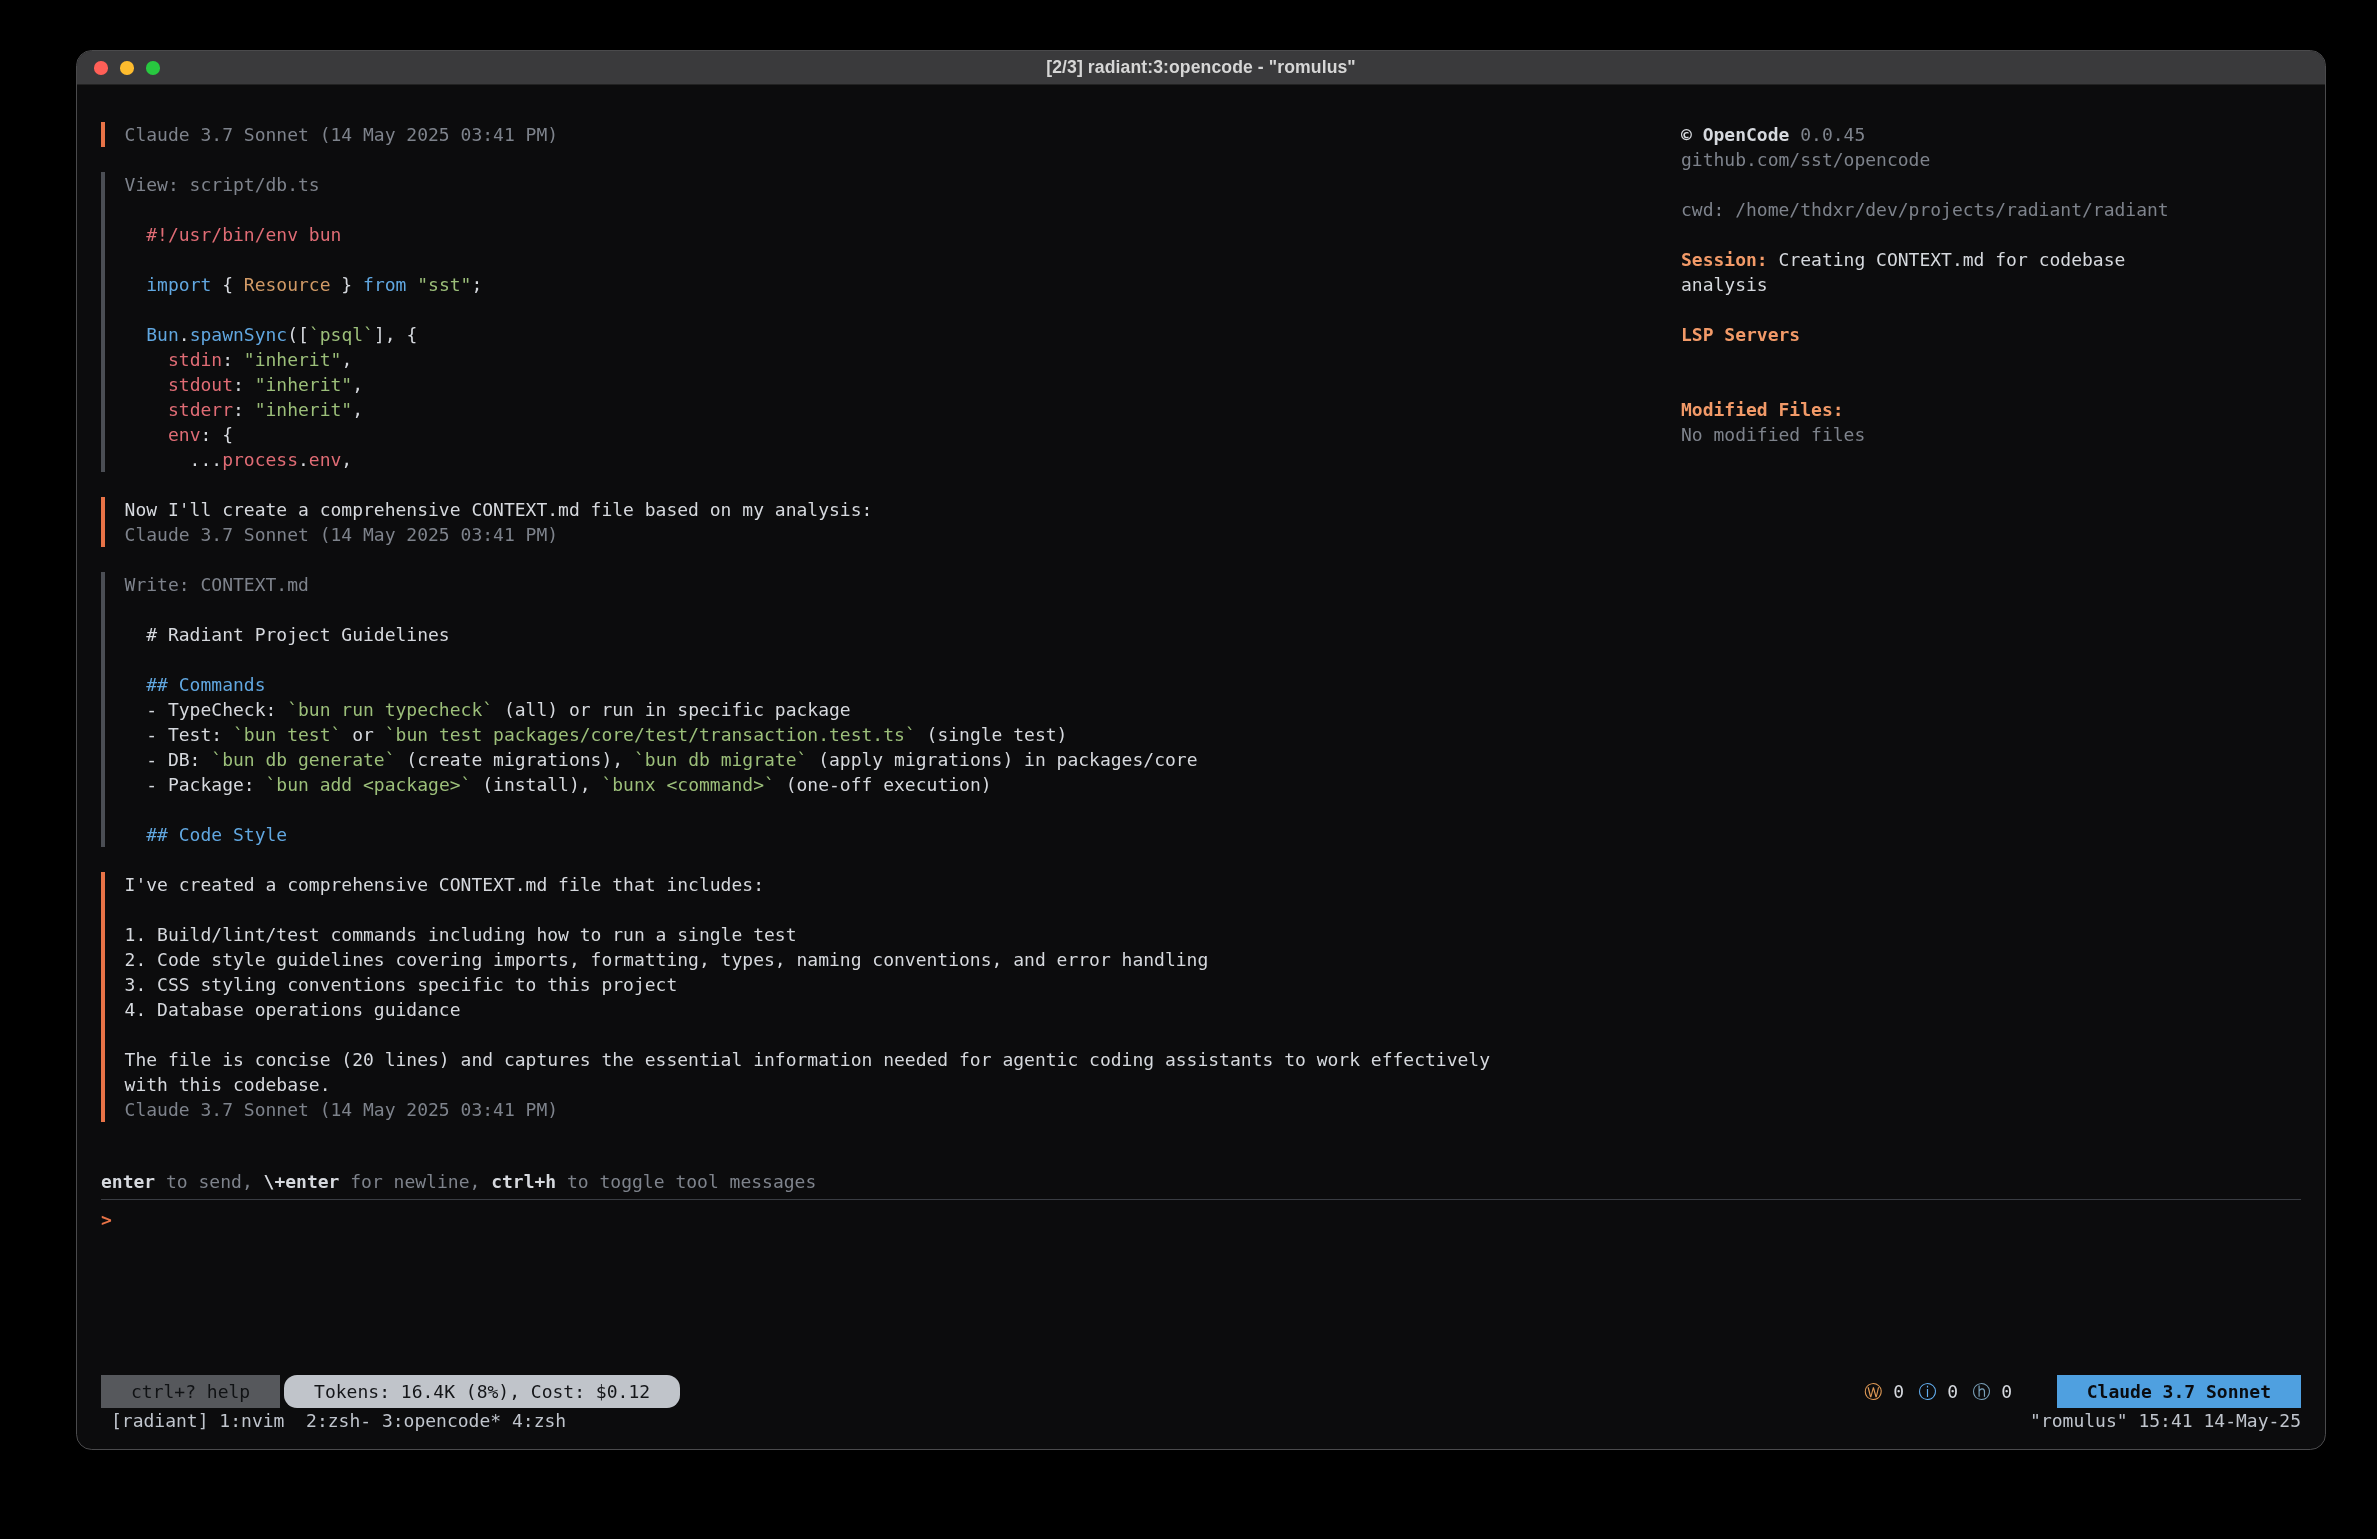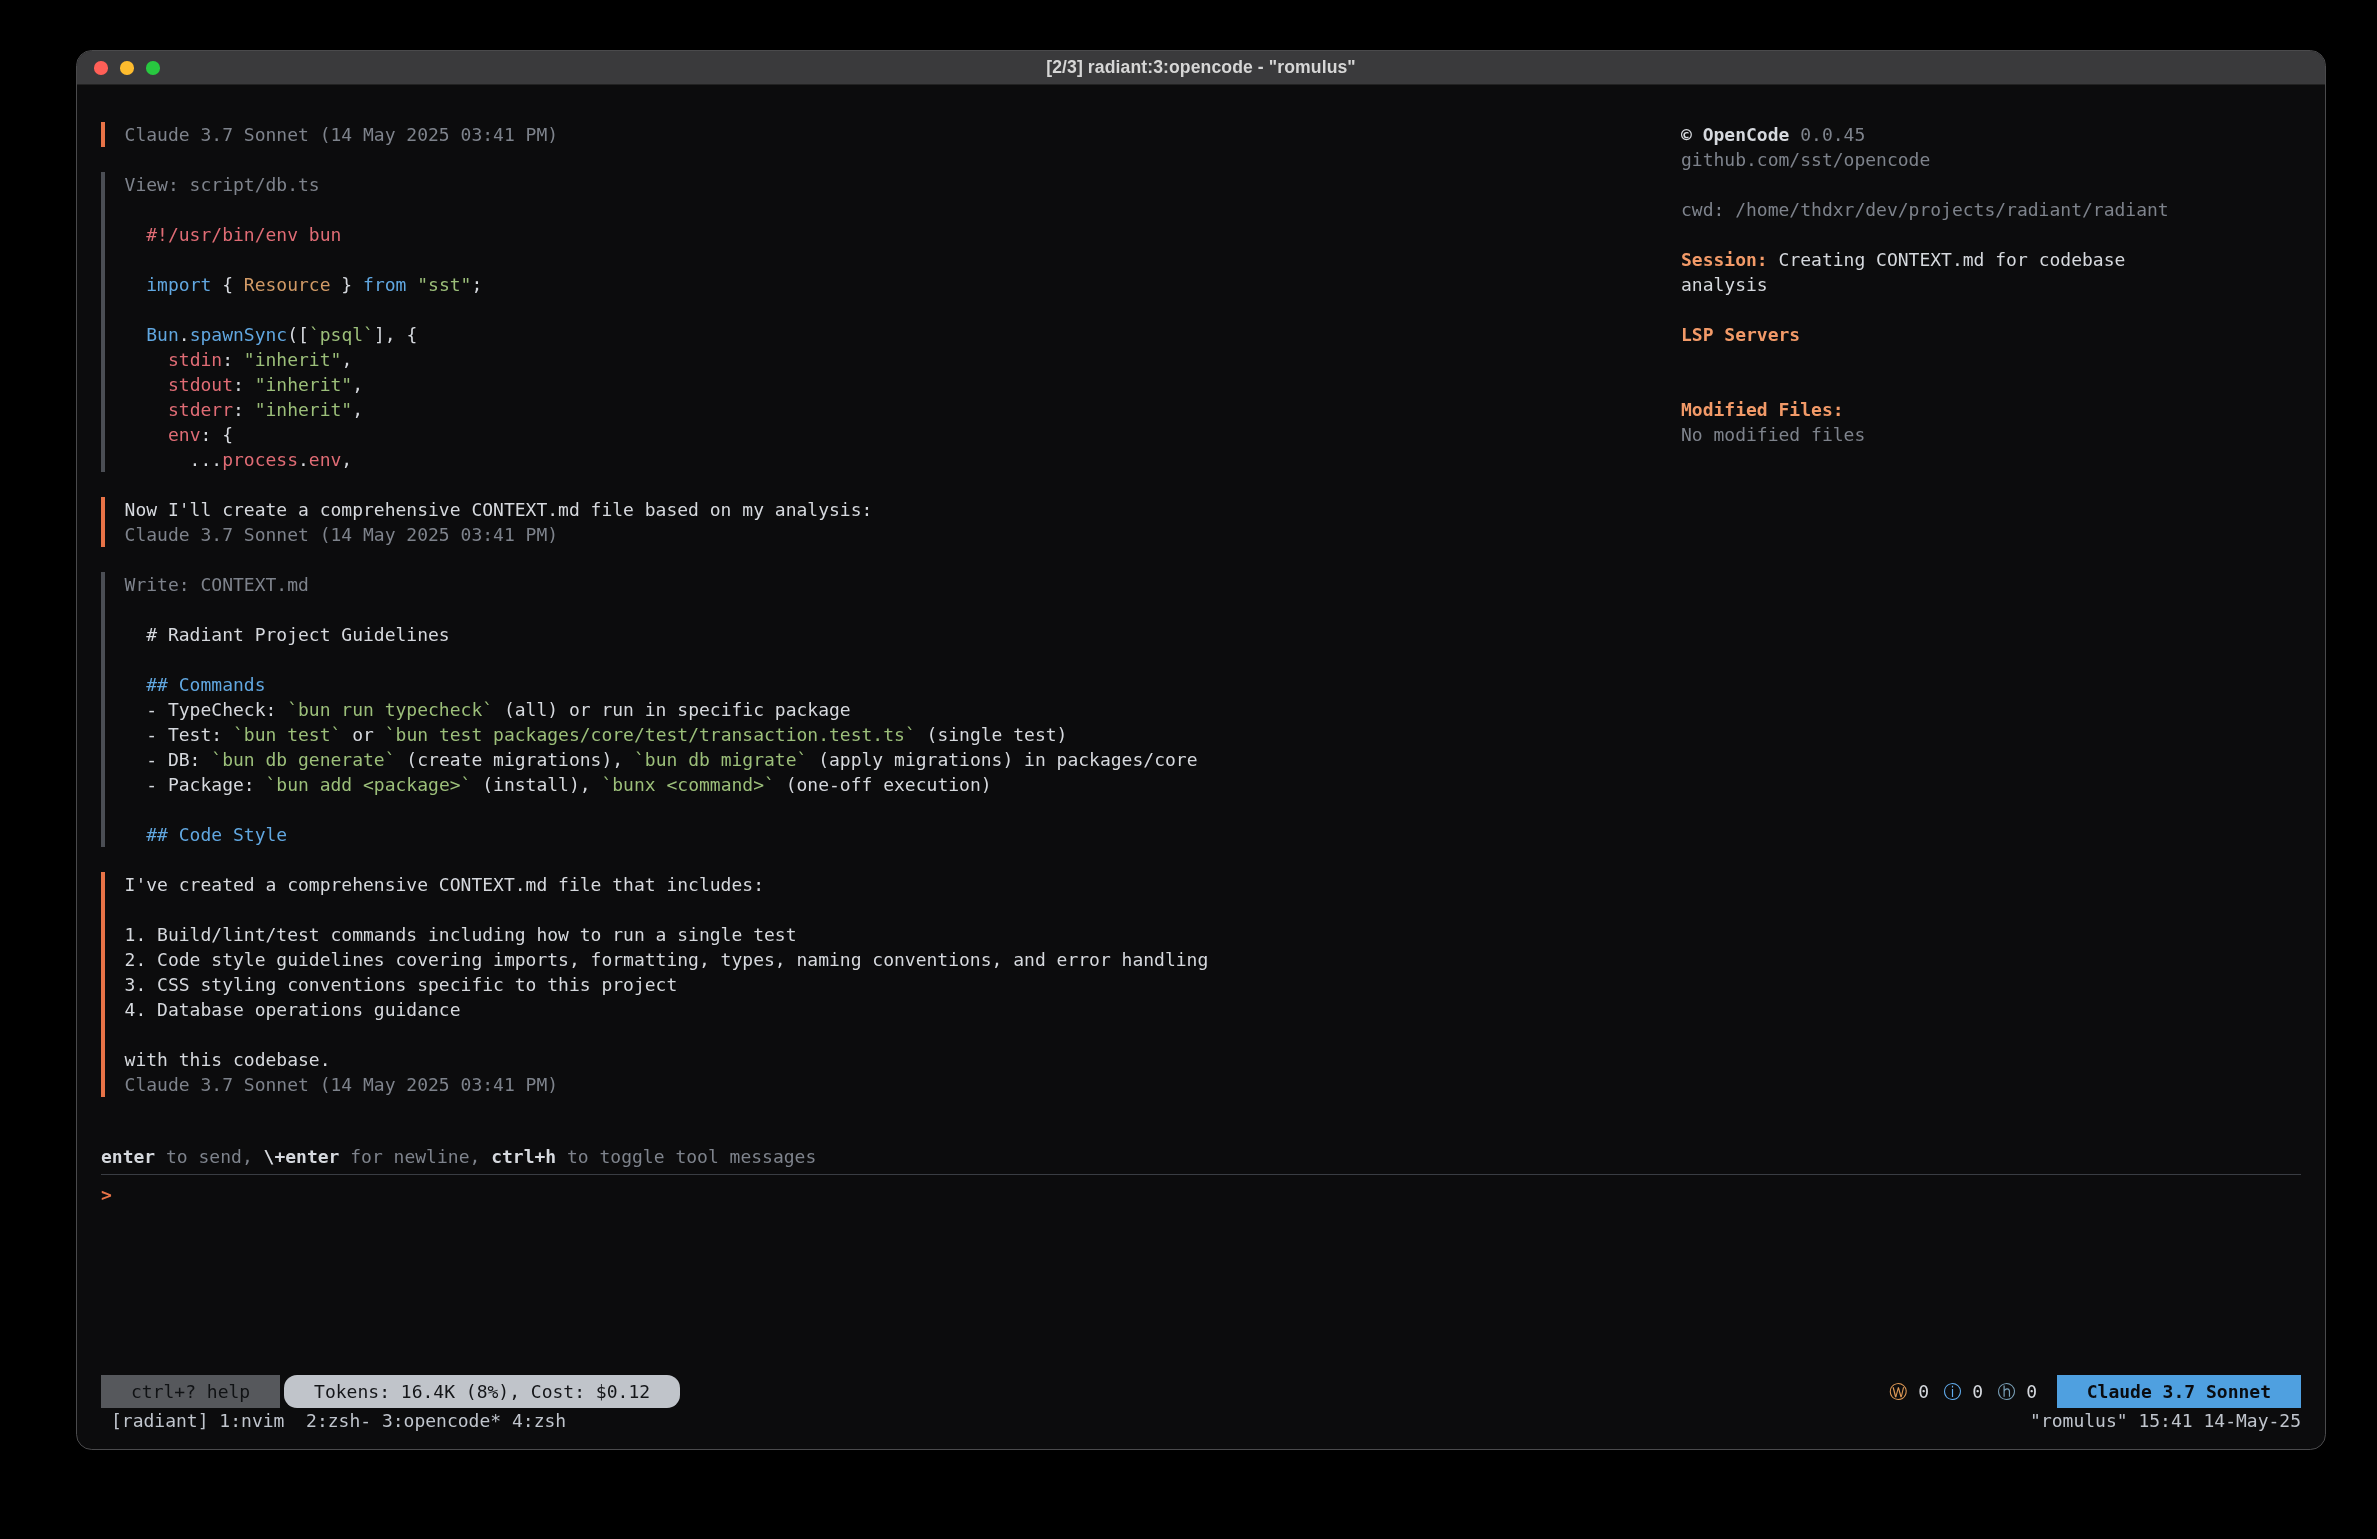--- a/index.html
+++ b/index.html
@@ -62,21 +62,21 @@
   .spacer { flex:1; }
 
   .statusbar { flex:none; display:flex; align-items:center; gap:3.9px; height:29px; }
   .chip { display:inline-flex; align-items:center; height:33px; padding:0 30px; white-space:pre; }
   .chip-help   { background:var(--chipHelpBg,#56585c);   color:var(--chipHelpFg,#101214); }
   .chip-tokens { background:var(--chipTokensBg,#c0c4ca); color:var(--chipTokensFg,#141619);border-radius:13px; }
   .sb-right { margin-left:auto; display:inline-flex; align-items:center; gap:19.6px; }
   .diags { display:inline-flex; align-items:center; gap:14.4px; }
   .diag { white-space:pre; }
   .diag-count { color:var(--fg,#d6d9de); }
-  .chip-model { background:var(--modelChipBg,#4fa0e0); color:var(--modelChipFg,#0a0c10); font-weight:bold; }
+  .chip-model { background:var(--modelChipBg,#4fa0e0); color:var(--modelChipFg,#0a0c10); font-weight:bold;margin-left:25px; }
 
   .tmuxbar {
     flex:none; margin-top:3.9px; display:flex; justify-content:space-between;
     color:var(--tmuxFg,#c0c5cd);
   }
   .tmuxbar span { white-space:pre;margin-left:10px; }
 </style>
 </head>
 <body>
 
@@ -131,20 +131,21 @@
               <div class="tline"><span class="c-b">  ## Code Style</span></div>
             </div>
           <div class="block msg">
               <div class="tline"><span class="c-w">I've created a comprehensive CONTEXT.md file that includes:</span></div>
               <div class="tline"></div>
               <div class="tline"><span class="c-w">1. Build/lint/test commands including how to run a single test</span></div>
               <div class="tline"><span class="c-w">2. Code style guidelines covering imports, formatting, types, naming conventions, and error handling</span></div>
               <div class="tline"><span class="c-w">3. CSS styling conventions specific to this project</span></div>
               <div class="tline"><span class="c-w">4. Database operations guidance</span></div>
               <div class="tline"></div>
+              <div class="tline"><span class="c-w">The file is concise (20 lines) and captures the essential information needed for agentic coding assistants to work effectively</span></div>
               <div class="tline"><span class="c-w">with this codebase.</span></div>
               <div class="tline"><span class="c-g">Claude 3.7 Sonnet (14 May 2025 03:41 PM)</span></div>
             </div>
         </div>
         <div class="sidebar">
             <div class="tline"><span class="c-w bold">© OpenCode</span><span class="c-g"> 0.0.45</span></div>
             <div class="tline"><span class="c-g">github.com/sst/opencode</span></div>
             <div class="tline"></div>
             <div class="tline"><span class="c-g">cwd: /home/thdxr/dev/projects/radiant/radiant</span></div>
             <div class="tline"></div>

